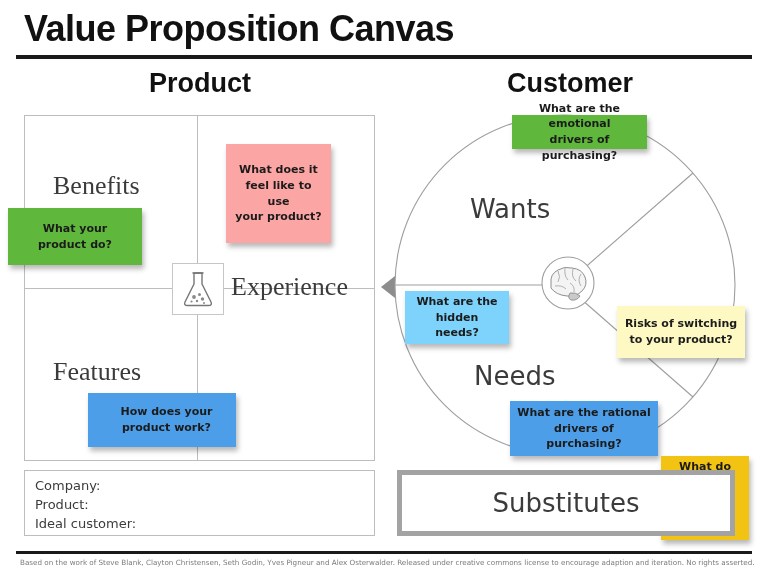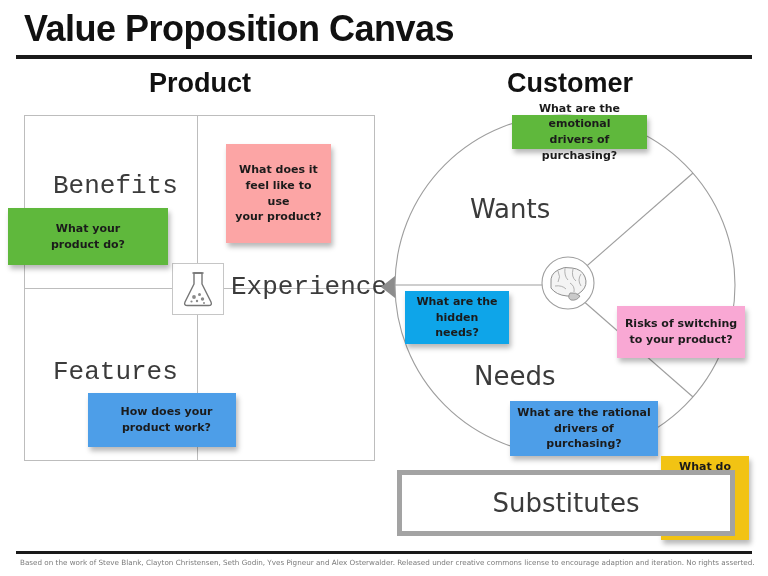--- a/index.html
+++ b/index.html
@@ -32,21 +32,21 @@
   
   .product-panel{
     position:absolute;left:24px;top:115px;width:351px;height:346px;
     border:1px solid #bdbdbd;background:#fff;box-sizing:border-box;
   }
   .pp-vline{position:absolute;left:197px;top:115px;width:1px;height:346px;background:#bdbdbd;}
   .pp-hline{position:absolute;left:24px;top:288px;width:351px;height:1px;background:#bdbdbd;}
 
   .quad-label{
     position:absolute;font-size:26px;color:#3b3b3b;font-weight:400;
-    font-family:Liberation Mono, monospace;letter-spacing:0px;white-space:nowrap;
+    font-family:Liberation Serif, serif;letter-spacing:0px;white-space:nowrap;
   }
   .lbl-benefits{left:53px;top:171px;}
   .lbl-features{left:53px;top:357px;}
   .lbl-experience{left:231px;top:272px;}
 
   
   .flask-box{
     position:absolute;left:172px;top:263px;width:50px;height:50px;
     border:1px solid #c6c6c6;background:#fff;
     display:flex;align-items:center;justify-content:center;
@@ -80,21 +80,21 @@
     display:flex;align-items:center;justify-content:center;
     text-align:center;
     font-family:"DejaVu Sans", sans-serif;
     font-size:11px;font-weight:bold;color:#1b1b1b;
     line-height:1.42;
     padding:4px 7px;
     box-shadow:2px 4px 5px rgba(0,0,0,0.28);
   }
   .note span{display:block;}
 
-  .note-green-left{left:8px;top:208px;width:160px;height:57px;background:#5fb83c;}
+  .note-green-left{left:8px;top:208px;width:134px;height:57px;background:#5fb83c;}
   .note-yellow-top{left:226px;top:144px;width:105px;height:99px;background:#f2c313;}
   .note-blue-bottom{left:88px;top:393px;width:148px;height:54px;background:#4d9ee8;padding-left:16px;}
   .note-green-top{left:512px;top:115px;width:135px;height:34px;background:#5fb83c;}
   .note-blue-left{left:405px;top:291px;width:104px;height:53px;background:#4d9ee8;}
   .note-red{left:617px;top:306px;width:128px;height:52px;background:#ec5b52;}
   .note-blue-bot2{left:510px;top:401px;width:148px;height:55px;background:#4d9ee8;}
   .note-yellow-bot{left:661px;top:456px;width:88px;height:84px;background:#f2c313;}
 
   
   .info-box{
@@ -194,46 +194,51 @@
         <span>How does your</span>
         <span>product work?</span>
       </div>
     </div>
   <div class="note note-green-top" style="background: rgb(95, 184, 60);">
       <div>
         <span>What are the emotional</span>
         <span>drivers of purchasing?</span>
       </div>
     </div>
-  <div class="note note-blue-left" style="background: #0ea5e9;">
+  <div class="note note-blue-left" style="background: #7dd3fc;">
       <div>
         <span>What are the</span>
         <span>hidden needs?</span>
       </div>
     </div>
-  <div class="note note-red" style="background: #f9a8d4;">
+  <div class="note note-red" style="background: #fef9c3;">
       <div>
         <span>Risks of switching</span>
         <span>to your product?</span>
       </div>
     </div>
   <div class="note note-blue-bot2" style="background: rgb(77, 158, 232);">
       <div>
         <span>What are the rational</span>
         <span>drivers of purchasing?</span>
       </div>
     </div>
   <div class="note note-yellow-bot" style="background: rgb(242, 195, 19);">
       <div>
         <span>What do people</span>
         <span>currently do</span>
         <span>instead?</span>
       </div>
     </div>
 
+  <div class="info-box">
+    <div class="info-line">Company:</div>
+    <div class="info-line">Product:</div>
+    <div class="info-line">Ideal customer:</div>
+  </div>
 
   <div class="subs-box">
     <span class="subs-label">Substitutes</span>
   </div>
 
   <div class="foot-rule"></div>
   <div class="footer">Based on the work of Steve Blank, Clayton Christensen, Seth Godin, Yves Pigneur and Alex Osterwalder. Released under creative commons license to encourage adaption and iteration. No rights asserted.</div>
 
 </div>
 

